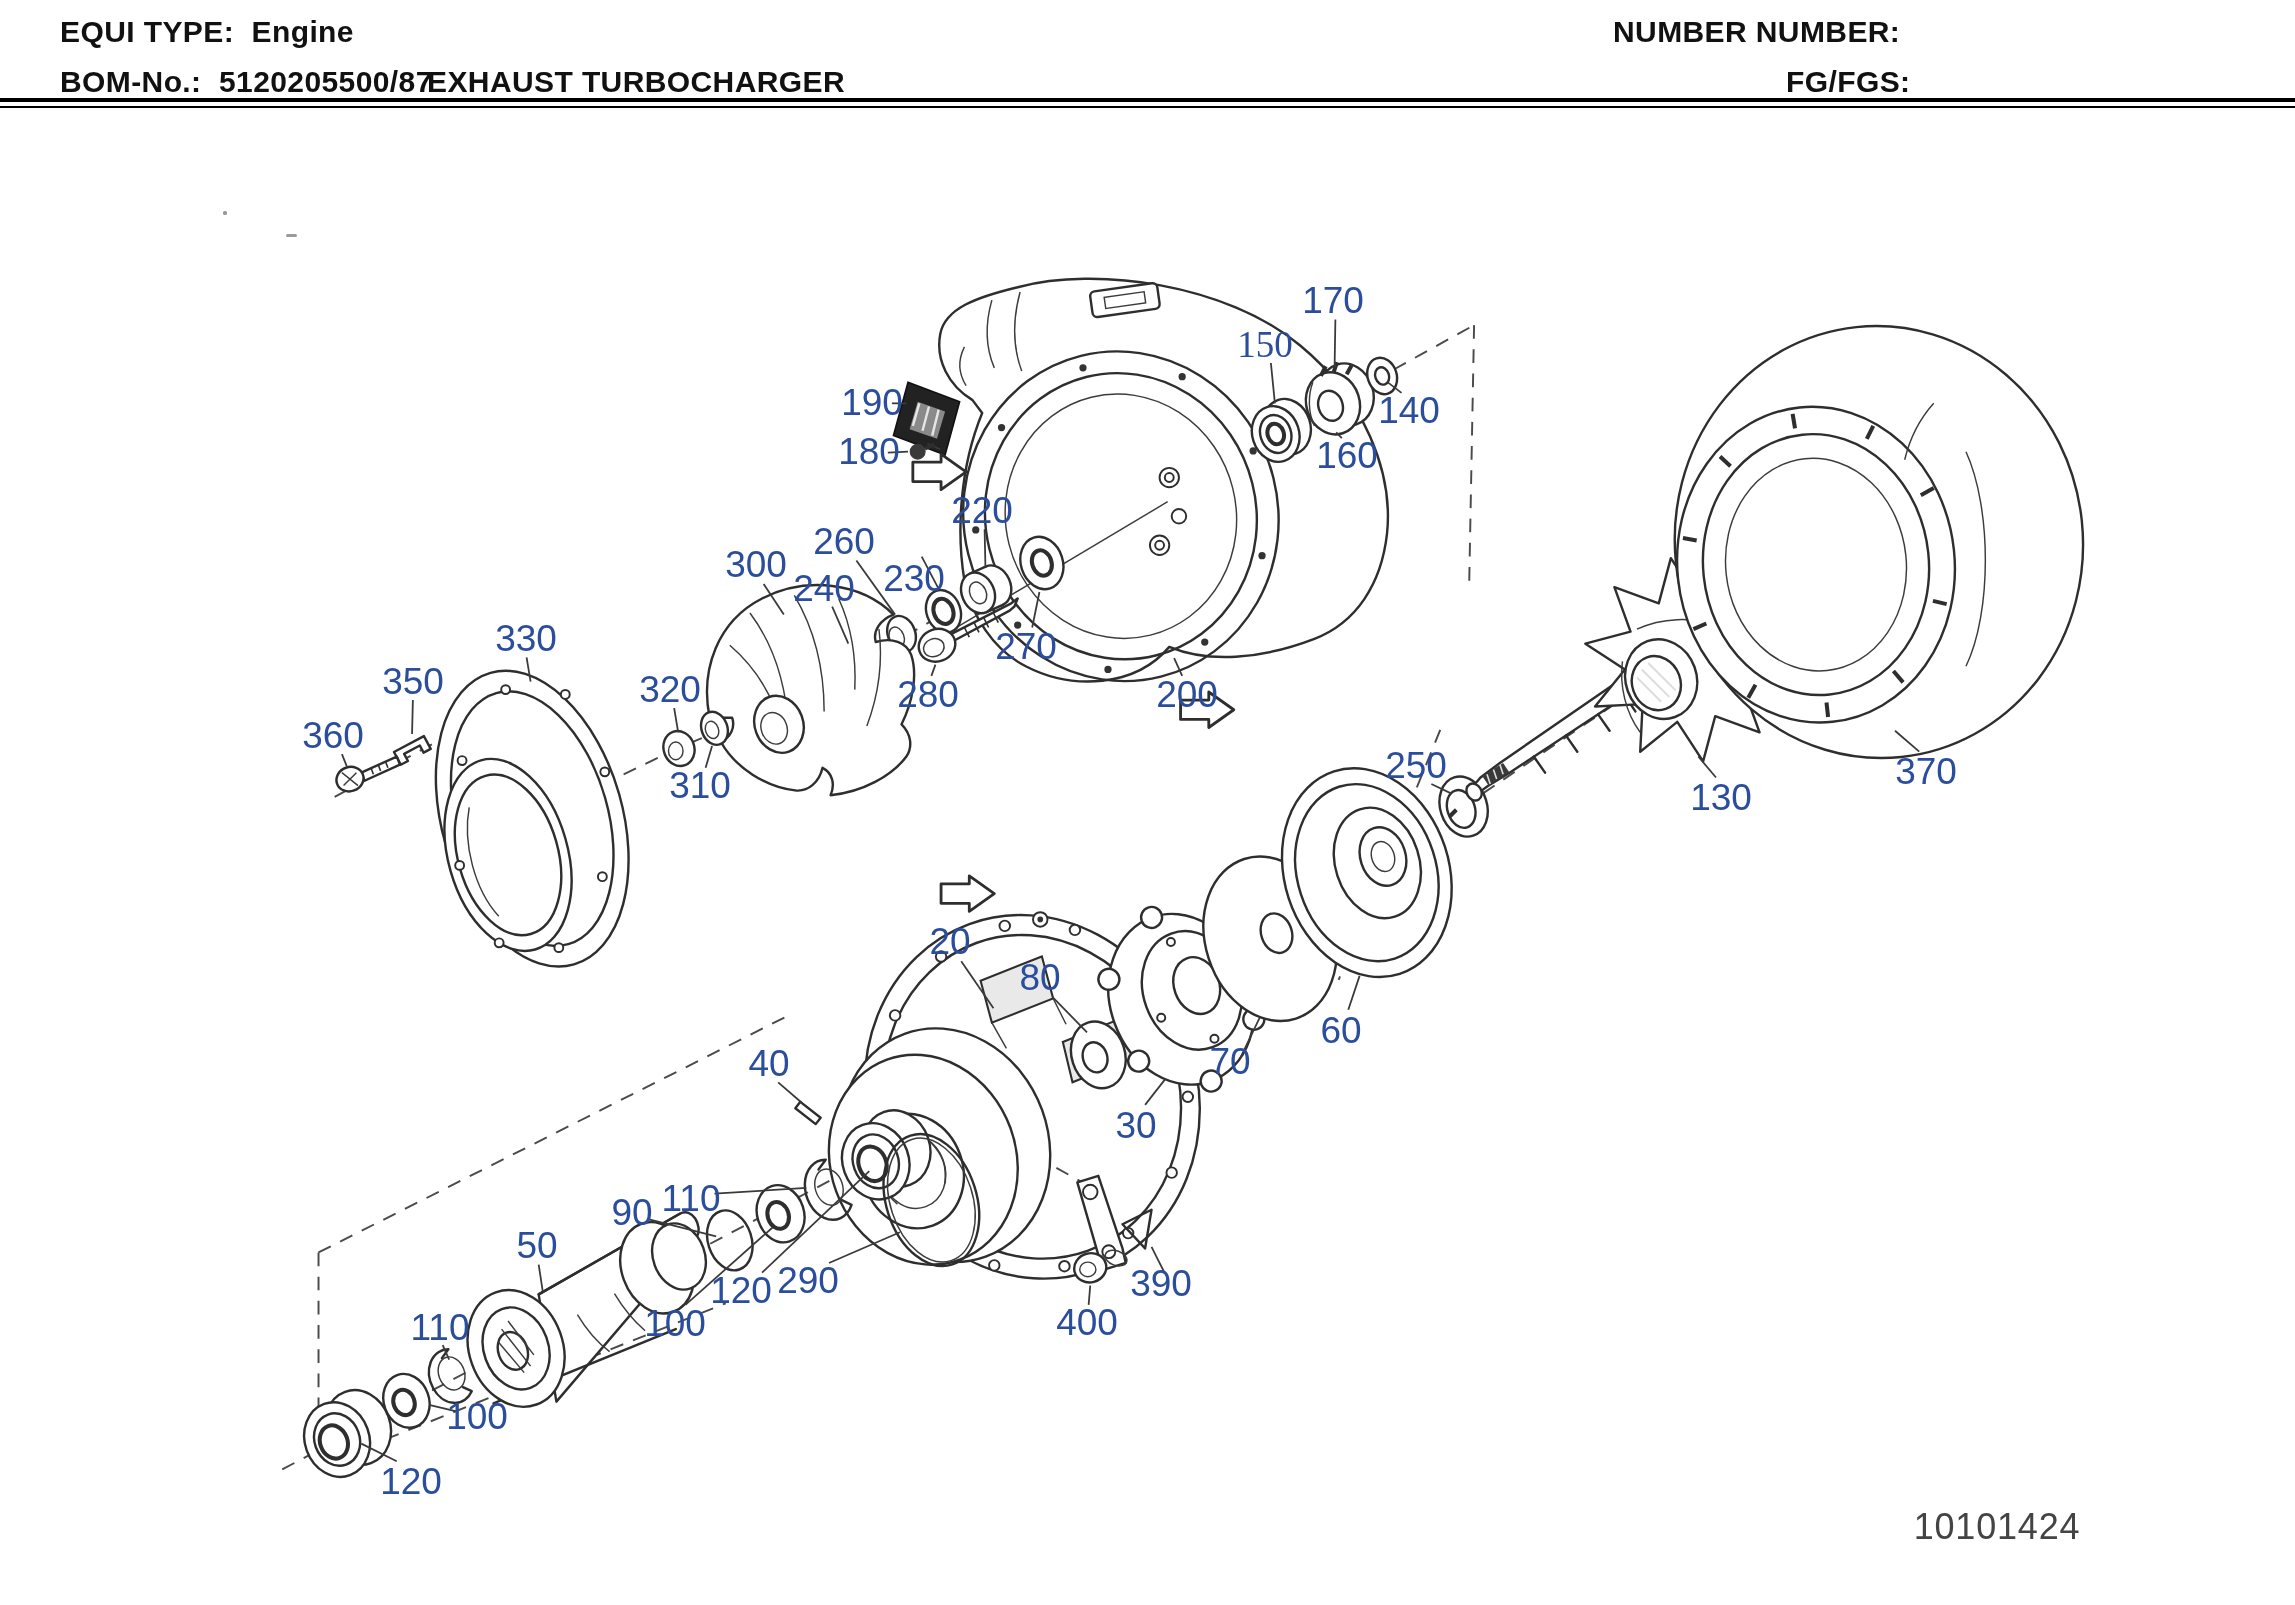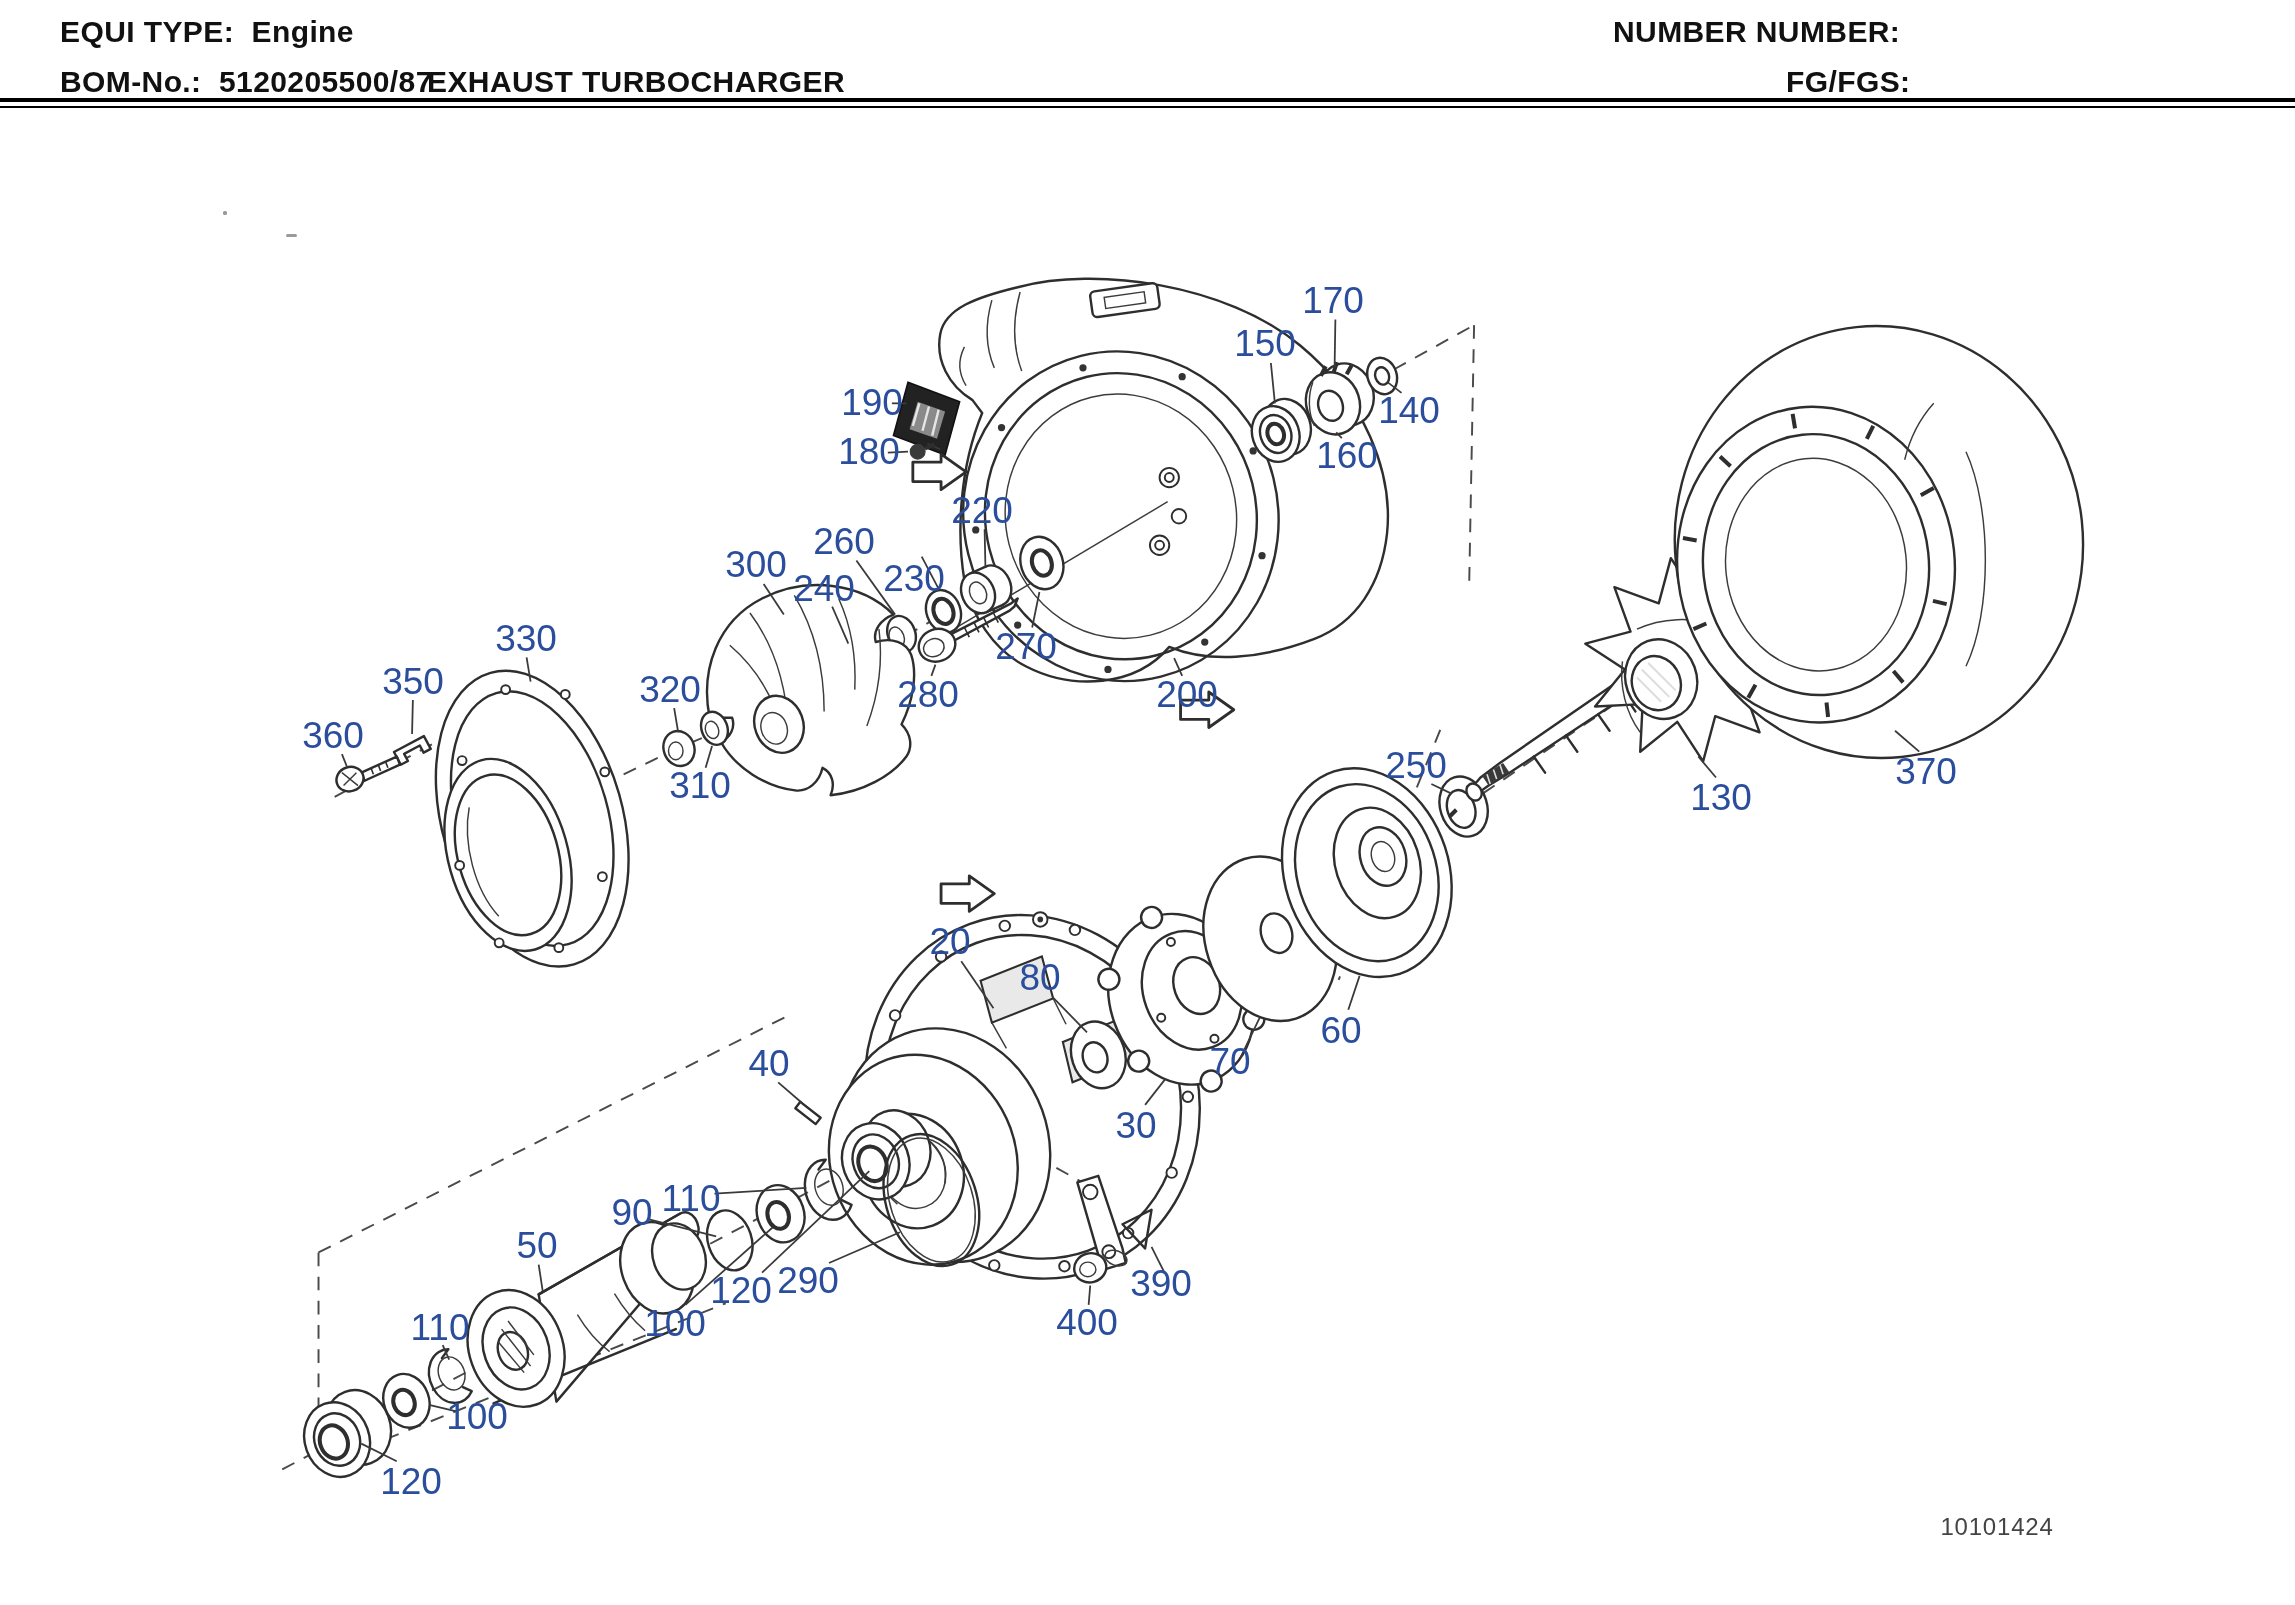--- a/index.html
+++ b/index.html
@@ -11,21 +11,21 @@
   
   .hcell { position:absolute; white-space:nowrap; font-weight:bold; font-size:30px;
     color:#111; letter-spacing:0.4px; }
   .rule { position:absolute; left:0; width:2295px; background:#000; }
 
   
   #draw { position:absolute; left:0; top:0; width:2295px; height:1605px; }
   .callout { position:absolute; transform:translate(-50%,-50%); color:var(--callout);
     font-size:37px; font-weight:normal; white-space:nowrap; }
   #drawing-number { position:absolute; transform:translate(-50%,-50%); color:#444;
-    font-size:24px; letter-spacing:0.8px; }
+    font-size:36px; letter-spacing:0.8px; }
   .stray { position:absolute; background:#9a9a9a; border-radius:1.6px; }
 
   
   .ln   { fill:none; stroke:#2e2e2e; stroke-width:3;   stroke-linecap:round; stroke-linejoin:round; }
   .lnf  { fill:#ffffff; stroke:#2e2e2e; stroke-width:3; stroke-linejoin:round; }
   .thin { fill:none; stroke:#3c3c3c; stroke-width:1.8; }
   .hvy  { fill:none; stroke:#2e2e2e; stroke-width:5; }
   .dk   { fill:#3a3a3a; stroke:none; }
   .dsh  { fill:none; stroke:#4a4a4a; stroke-width:2.4; stroke-dasharray:17 13; }
   .dot  { fill:#333; stroke:none; }
@@ -437,21 +437,21 @@
           <line x1="850" y1="1618" x2="958" y2="1522"></line>
           <line x1="549" y1="1668" x2="557" y2="1686"></line>
           <line x1="566" y1="1750" x2="532" y2="1742"></line>
           <line x1="492" y1="1812" x2="448" y2="1790"></line>
         </g>
   </svg>
   </div>
 
   <div id="drawing-number" style="left:1997px;top:1527px;">10101424</div>
 <div class="callout" style="left: 1333px; top: 301px;">170</div>
-    <div class="callout" style="left: 1265px; top: 344px;">150</div>
+    <div class="callout" style="left: 1265px; top: 344px; font-family: Liberation Serif, serif;">150</div>
     <div class="callout" style="left: 1409px; top: 411px;">140</div>
     <div class="callout" style="left: 1347px; top: 456px;">160</div>
     <div class="callout" style="left: 872px; top: 403px;">190</div>
     <div class="callout" style="left: 869px; top: 452px;">180</div>
     <div class="callout" style="left: 982px; top: 511px;">220</div>
     <div class="callout" style="left: 914px; top: 539px; margin-top: 40px;">230</div>
     <div class="callout" style="left: 844px; top: 542px;">260</div>
     <div class="callout" style="left: 824px; top: 589px;">240</div>
     <div class="callout" style="left: 756px; top: 565px;">300</div>
     <div class="callout" style="left: 526px; top: 639px;">330</div>

